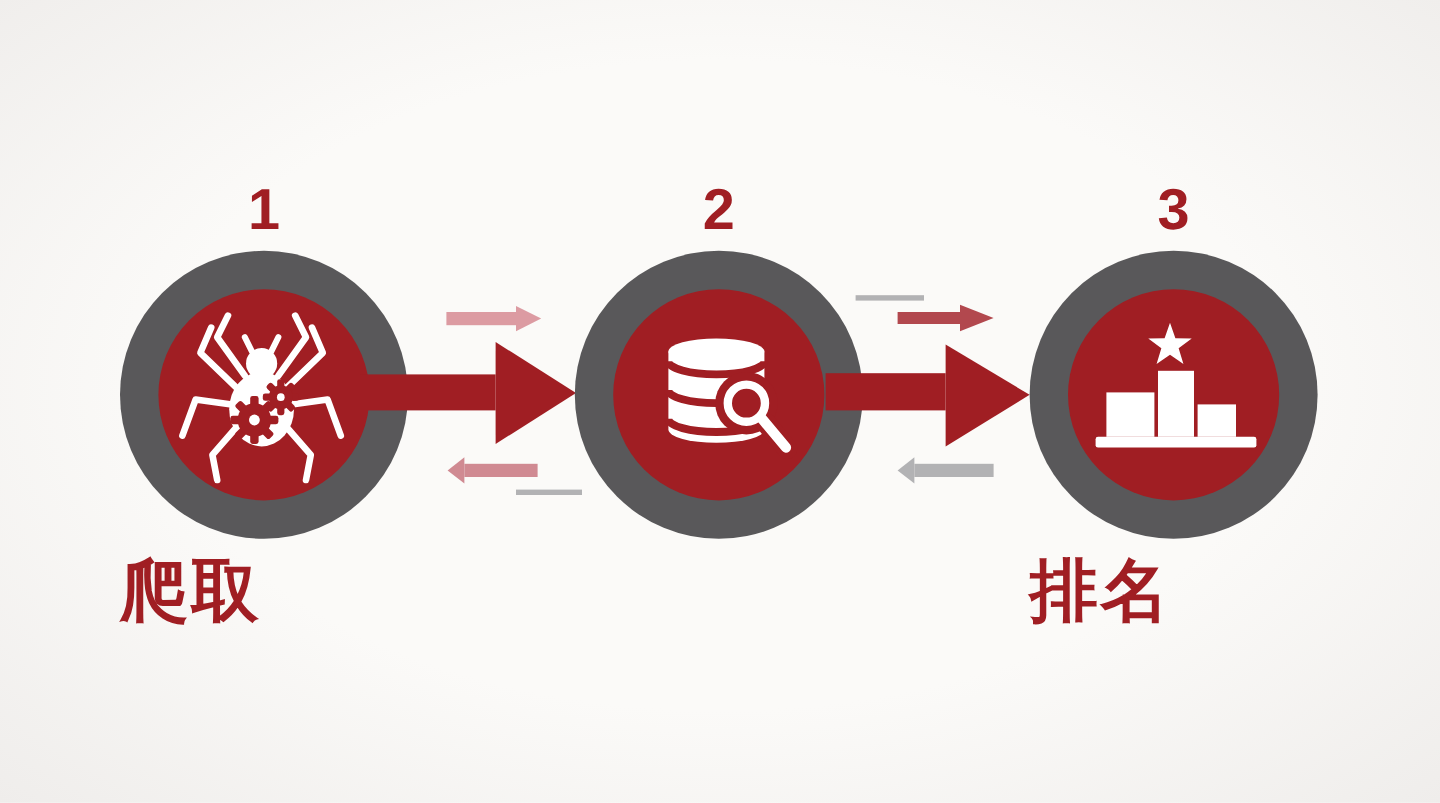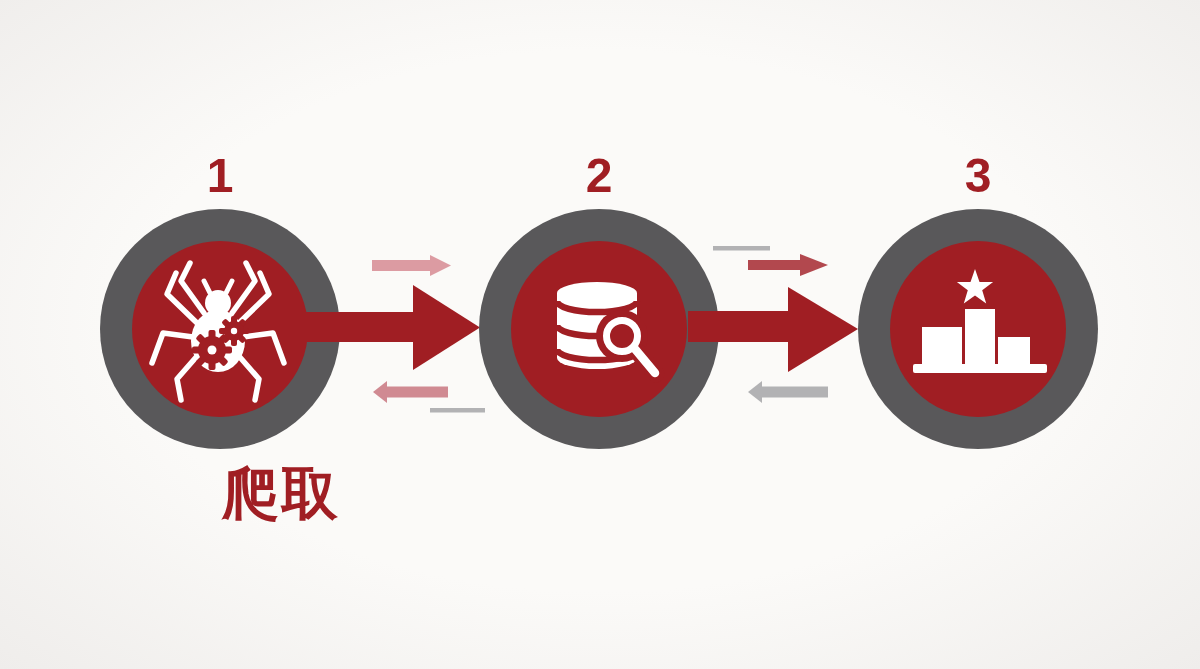--- a/index.html
+++ b/index.html
@@ -17,21 +17,21 @@
   .circle-outer{
     position:absolute;top:209px;left:0;width:240px;height:240px;border-radius:50%;
     background:var(--ring-gray,#59585A);
   }
   .circle-inner{
     position:absolute;top:32px;left:32px;width:176px;height:176px;border-radius:50%;
     background:var(--deep-red,#A01E23);
   }
   .icon-svg{position:absolute;top:30px;left:30px;width:180px;height:180px;}
   .step-label{
-    position:absolute;top:462px;left:0;width:100%;text-align:right;
+    position:absolute;top:462px;left:0;width:100%;text-align:left;
     font-size:57px;font-weight:700;line-height:1.1;color:var(--deep-red,#A01E23);
     letter-spacing:2px;
   }
   .connector{position:absolute;}
   .connector.c1{left:290px;top:240px;}
   .connector.c2{left:680px;top:235px;}
   
   .f-white{fill:#FFFFFF;} .s-white{stroke:#FFFFFF;fill:none;}
   .f-red{fill:var(--deep-red,#A01E23);} .s-red{stroke:var(--deep-red,#A01E23);fill:none;}
   .f-pink{fill:var(--pink-light,#DC9BA2);}
@@ -156,15 +156,16 @@
     <div class="circle-outer">
       <div class="circle-inner"></div>
       <svg class="icon-svg" viewBox="0 0 180 180">
         <polygon class="f-white" points="87,30 91.5,42.9 105.1,43.1 94.2,51.3 98.2,64.4 87,56.6 75.8,64.4 79.8,51.3 68.9,43.1 82.5,42.9"></polygon>
         <rect class="f-white" x="34" y="88" width="40" height="37"></rect>
         <rect class="f-white" x="77" y="70" width="30" height="55"></rect>
         <rect class="f-white" x="110" y="98" width="32" height="27"></rect>
         <rect class="f-white" x="25" y="125" width="134" height="9" rx="2"></rect>
       </svg>
     </div>
+    <div class="step-label">排名</div>
   </div>
 
 </div>
 
 </body></html>

